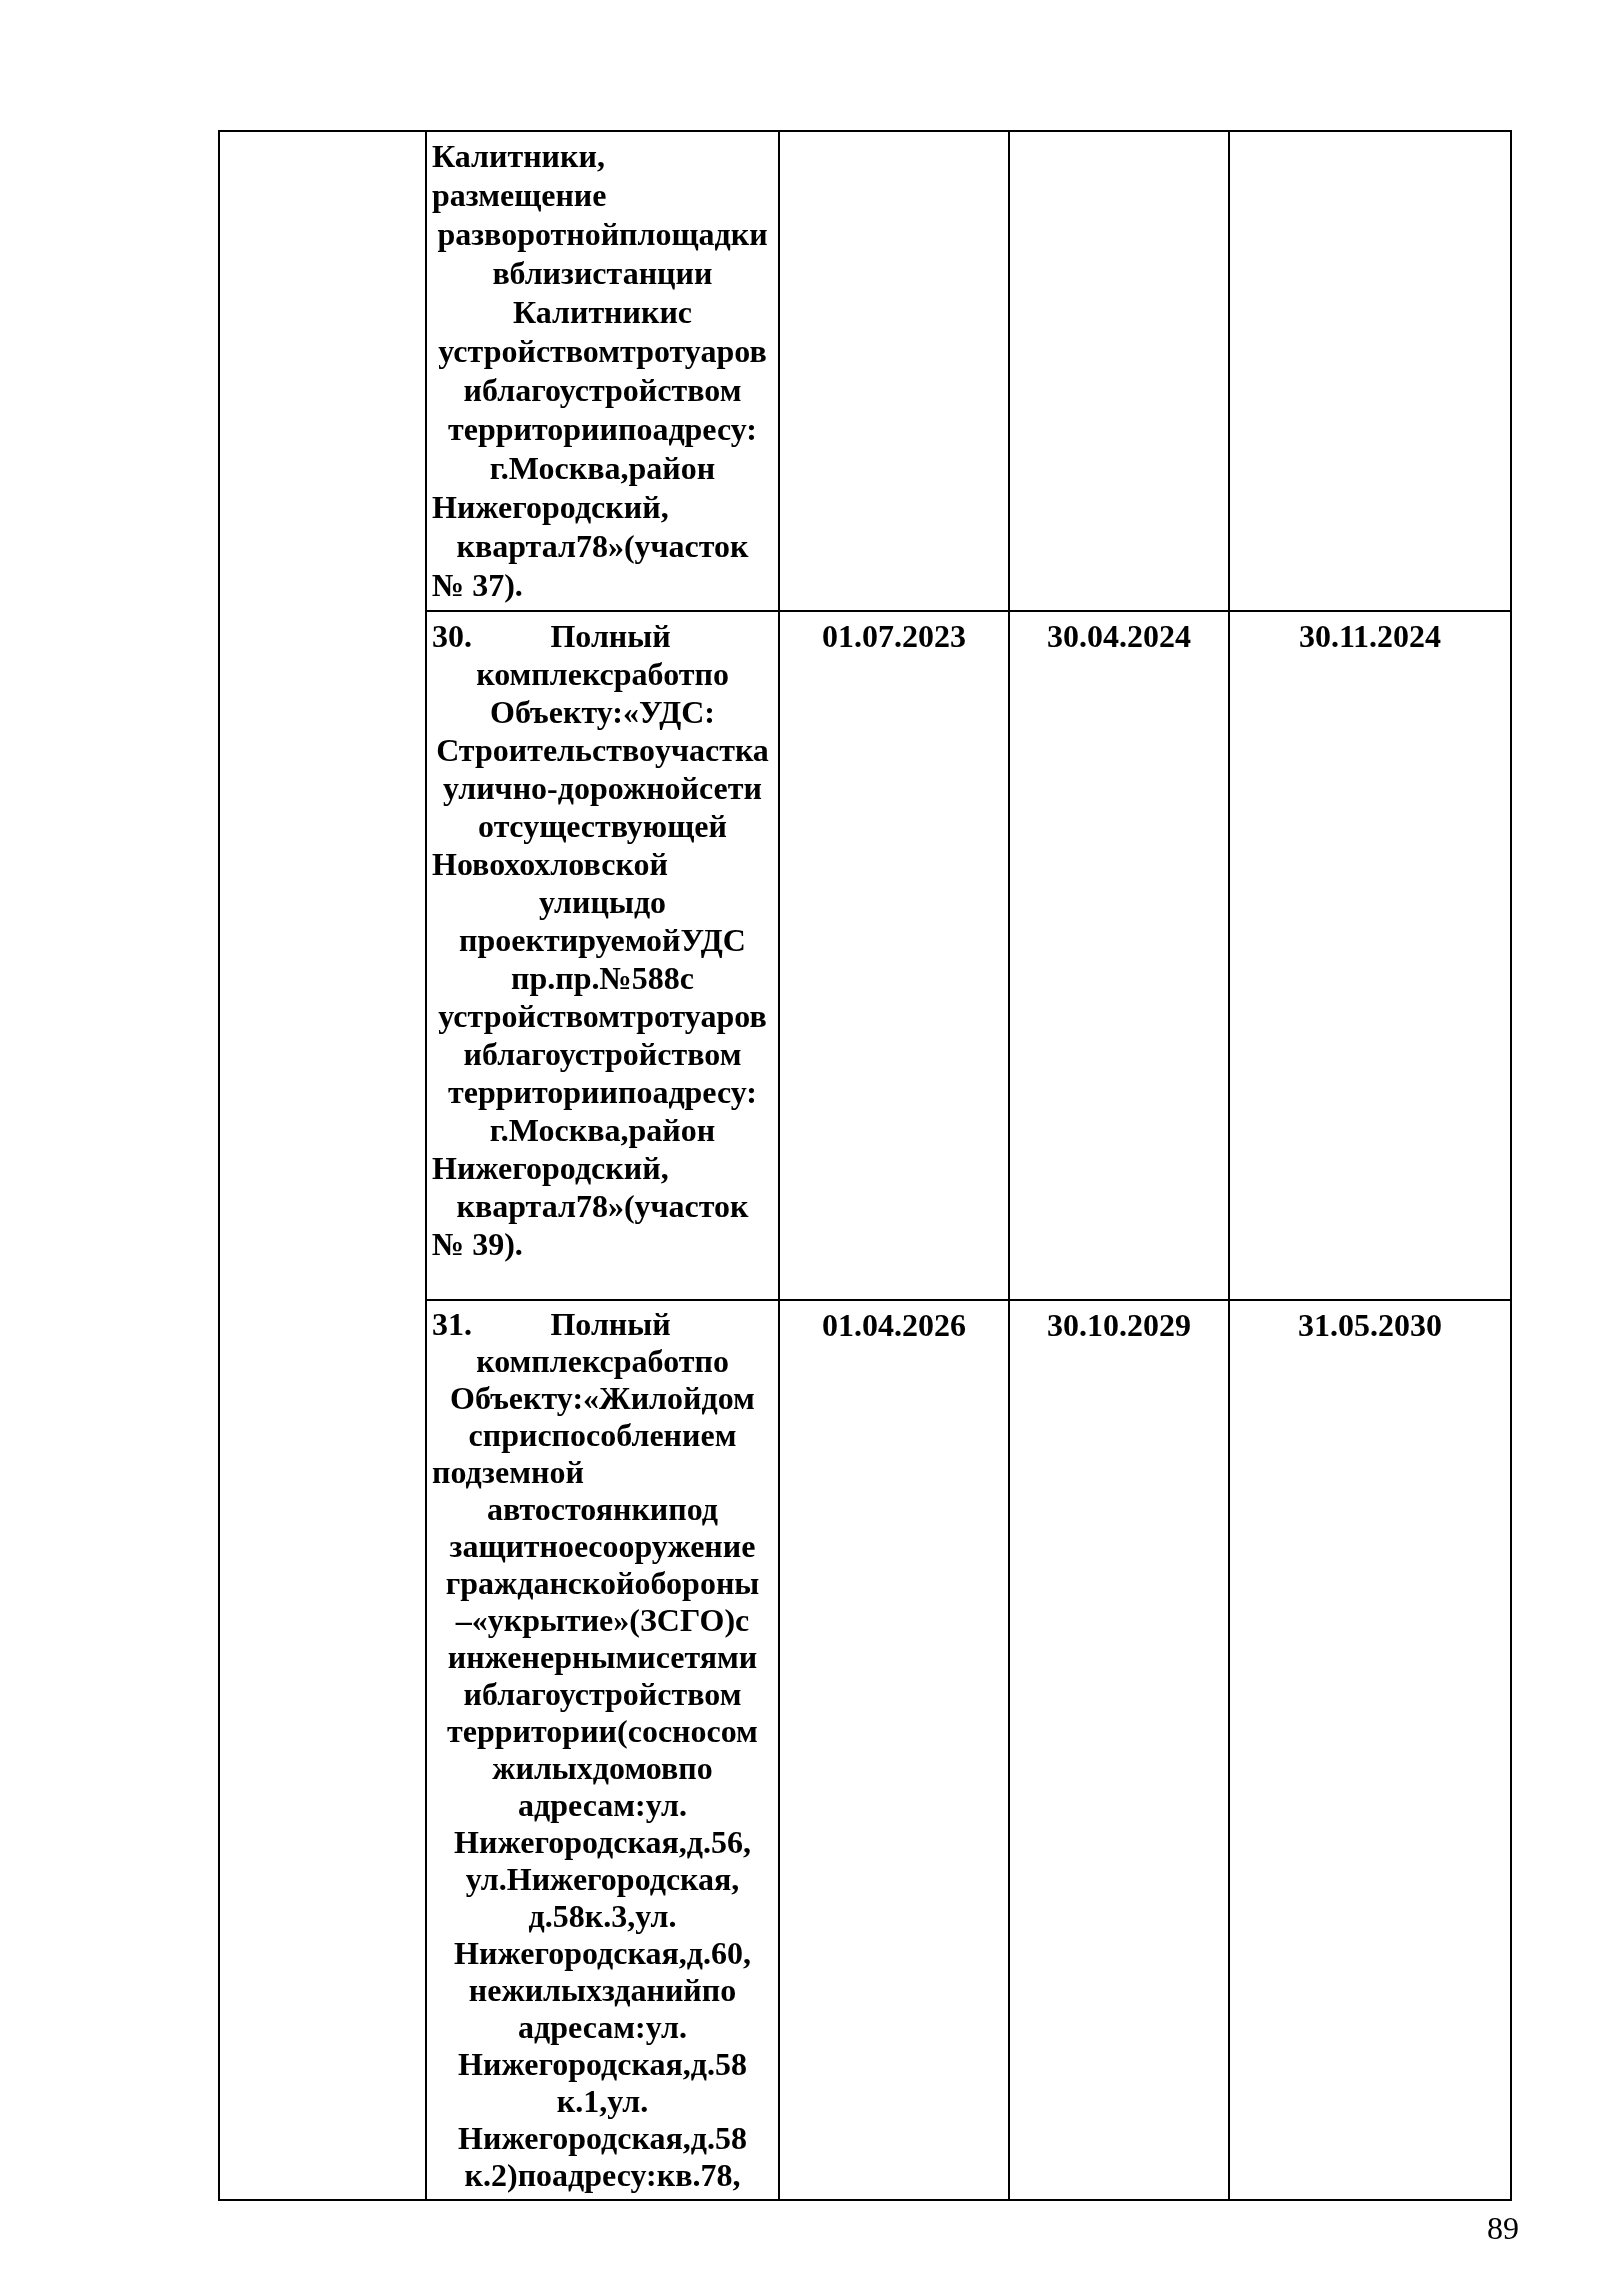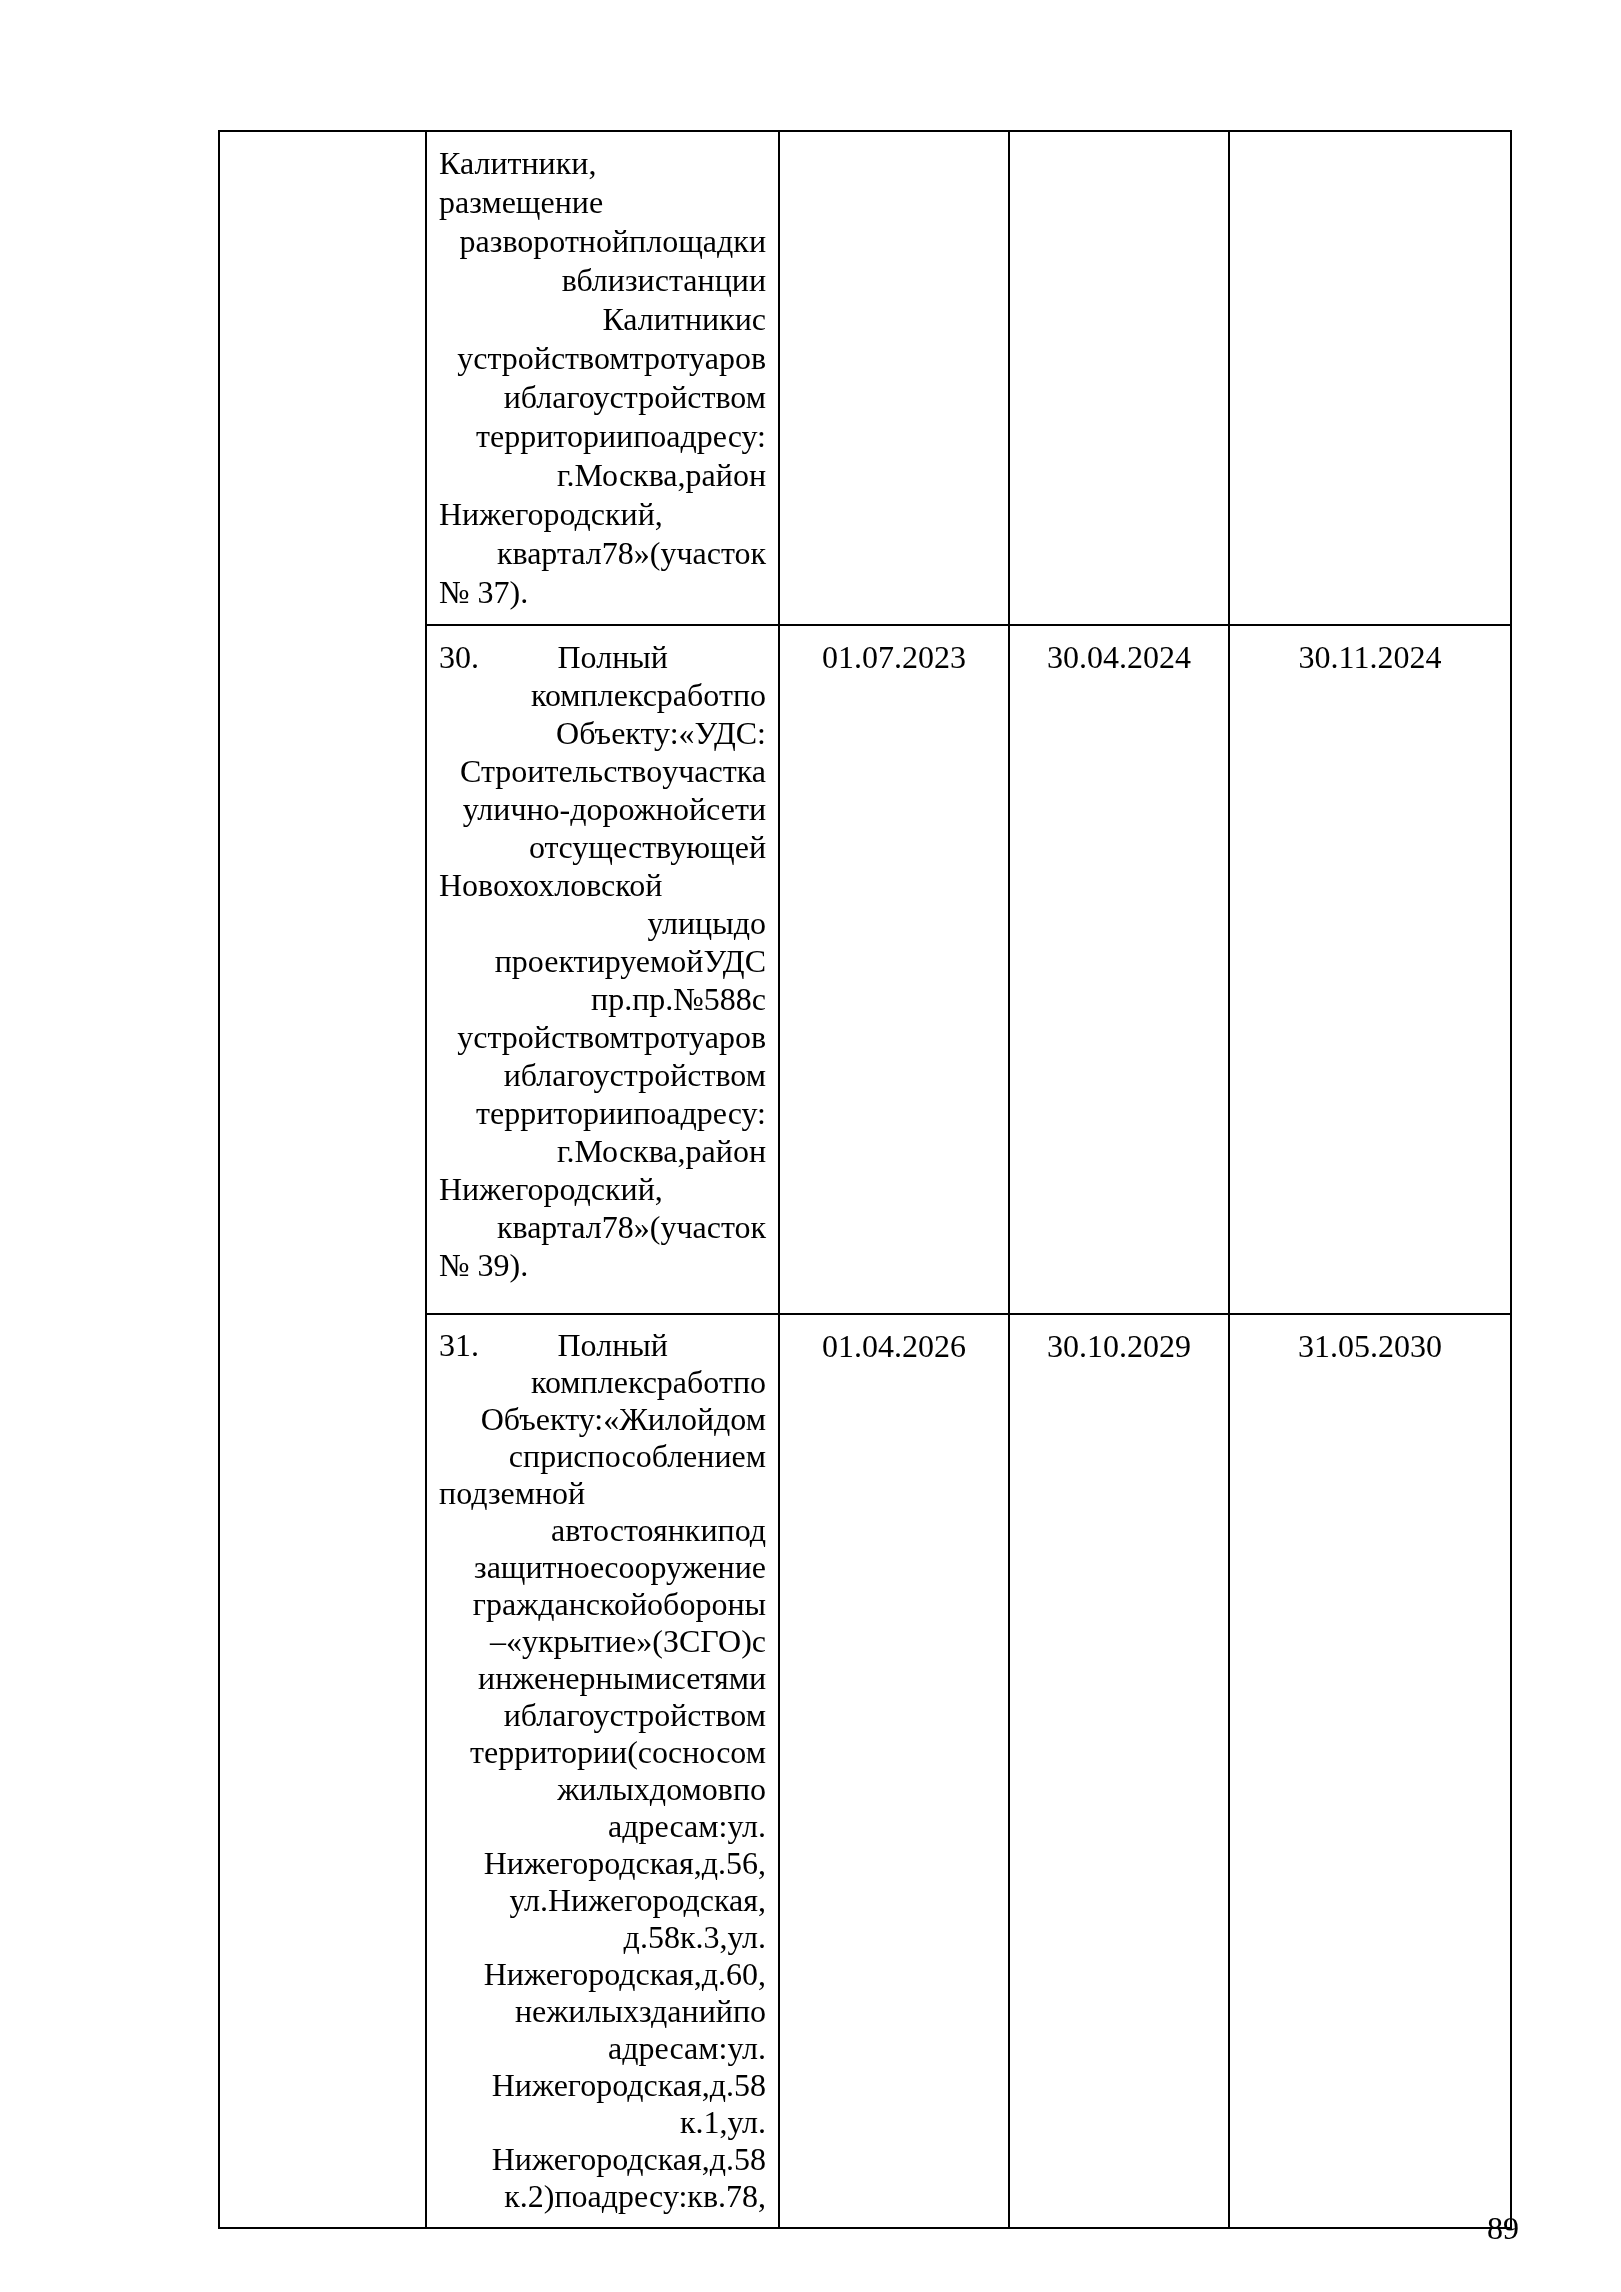--- a/index.html
+++ b/index.html
@@ -21,22 +21,23 @@
     position: absolute;
     left: 218px;
     top: 130px;
     width: 1292px;
     border-collapse: collapse;
     table-layout: fixed;
   }
   table.doc-table td {
     border: 2.9px solid #000000;
     vertical-align: top;
-    padding: 12px;
+    padding: 5px;
     overflow: hidden;
+    font-weight: bold;
   }
   td.num-col {
     width: 207px;
   }
   td.desc-cell {
     width: 353px;
     padding: 4.9px 12.7px 0 13.7px;
     font-size: 32px;
     text-align: left;
   }
@@ -52,21 +53,21 @@
   td.date-3 { width: 282px; }
   tr.r0 { height: 479px; }
   tr.r1 { height: 689px; }
   tr.r2 { height: 808px; }
   tr.r0 td.desc-cell .ln { line-height: 39px; }
   tr.r1 td.desc-cell .ln { line-height: 38px; }
   tr.r2 td.desc-cell .ln { line-height: 37px; }
   .ln { white-space: nowrap; }
   .ln.between {
     display: flex;
-    justify-content: flex-end;
+    justify-content: center;
   }
   .ln.num {
     display: flex;
     justify-content: space-between;
     width: 70%;
   }
   .page-number {
     position: absolute;
     left: 1460px;
     top: 2209px;

